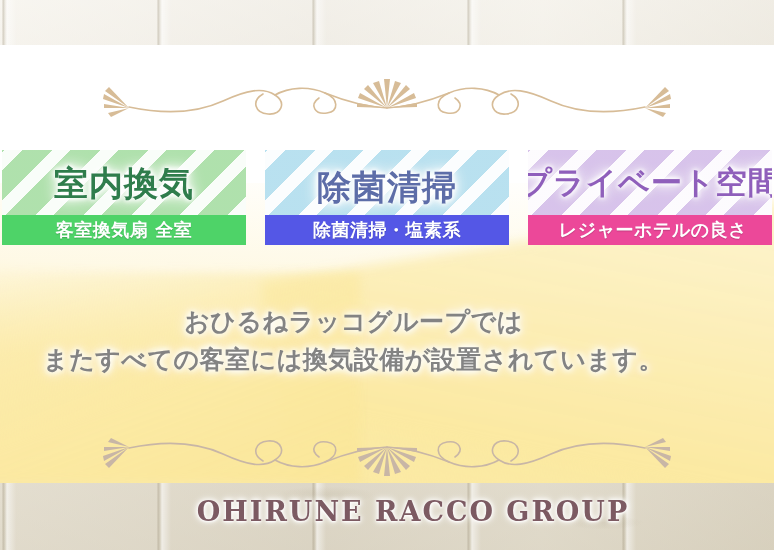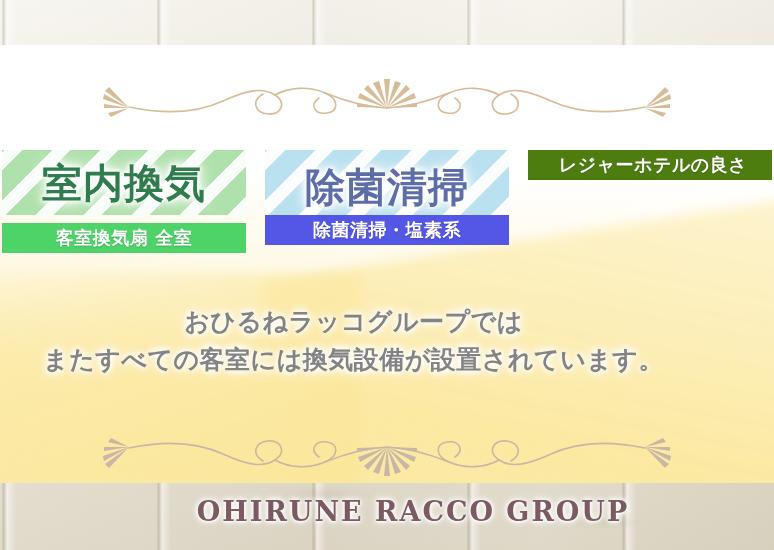--- a/index.html
+++ b/index.html
@@ -134,21 +134,21 @@
     align-items: center;
     justify-content: center;
   }
   .card-head .stripes {
     position: absolute;
     inset: 0;
   }
   .card-title {
     position: relative;
     z-index: 2;
-    font-size: 40px;
+    font-size: 34px;
     font-weight: bold;
     letter-spacing: 1px;
     line-height: 1;
     white-space: nowrap;
     text-shadow:
       0 0 5px #ffffff, 0 0 5px #ffffff, 0 0 9px #ffffff,
       0 0 14px #ffffff, 0 0 18px #ffffff;
   }
   .card-sub {
     height: 30px;
@@ -165,21 +165,21 @@
 
   
   .card-1 .stripes {
     background-color: #d9f2d8;
     background-image: repeating-linear-gradient(
       -45deg,
       rgba(255,255,255,0.85) 0px, rgba(255,255,255,0.85) 13px,
       rgba(168,222,165,0.85) 13px, rgba(168,222,165,0.85) 34px);
   }
   .card-1 .card-title { color: #2f7d4c; }
-  .card-1 .card-sub { background: #4ed368; margin-top: 8px; }
+  .card-1 .card-sub { background: #4ed368; }
 
   
   .card-2 .stripes {
     background-color: #dff1f8;
     background-image: repeating-linear-gradient(
       -45deg,
       rgba(255,255,255,0.88) 0px, rgba(255,255,255,0.88) 13px,
       rgba(178,222,238,0.85) 13px, rgba(178,222,238,0.85) 34px);
   }
   .card-2 .card-title { color: #5d6da8; margin-top: 8px; }
@@ -187,21 +187,21 @@
 
   
   .card-3 .stripes {
     background-color: #ece0f5;
     background-image: repeating-linear-gradient(
       -45deg,
       rgba(255,255,255,0.88) 0px, rgba(255,255,255,0.88) 13px,
       rgba(212,190,233,0.85) 13px, rgba(212,190,233,0.85) 34px);
   }
   .card-3 .card-title { color: #8f5fbb; font-size: 31px; }
-  .card-3 .card-sub { background: #4d7c0f; padding-left: 6px; }
+  .card-3 .card-sub { background: #ec4899; padding-left: 6px; }
 
   
   .body-copy {
     position: absolute;
     left: 0;
     top: 258px;
     width: 707px;
     text-align: center;
     color: #838383;
     font-weight: bold;
@@ -293,20 +293,24 @@
 
         <div class="card card-2">
           <div class="card-head">
             <div class="stripes"></div>
             <div class="card-title">除菌清掃</div>
           </div>
           <div class="card-sub">除菌清掃・塩素系</div>
         </div>
 
         <div class="card card-3">
+          <div class="card-head">
+            <div class="stripes"></div>
+            <div class="card-title">プライベート空間</div>
+          </div>
           <div class="card-sub">レジャーホテルの良さ</div>
         </div>
 
       </div>
 
       <div class="body-copy">
         <div class="line">おひるねラッコグループでは</div>
         <div class="line">またすべての客室には換気設備が設置されています。</div>
       </div>
 

